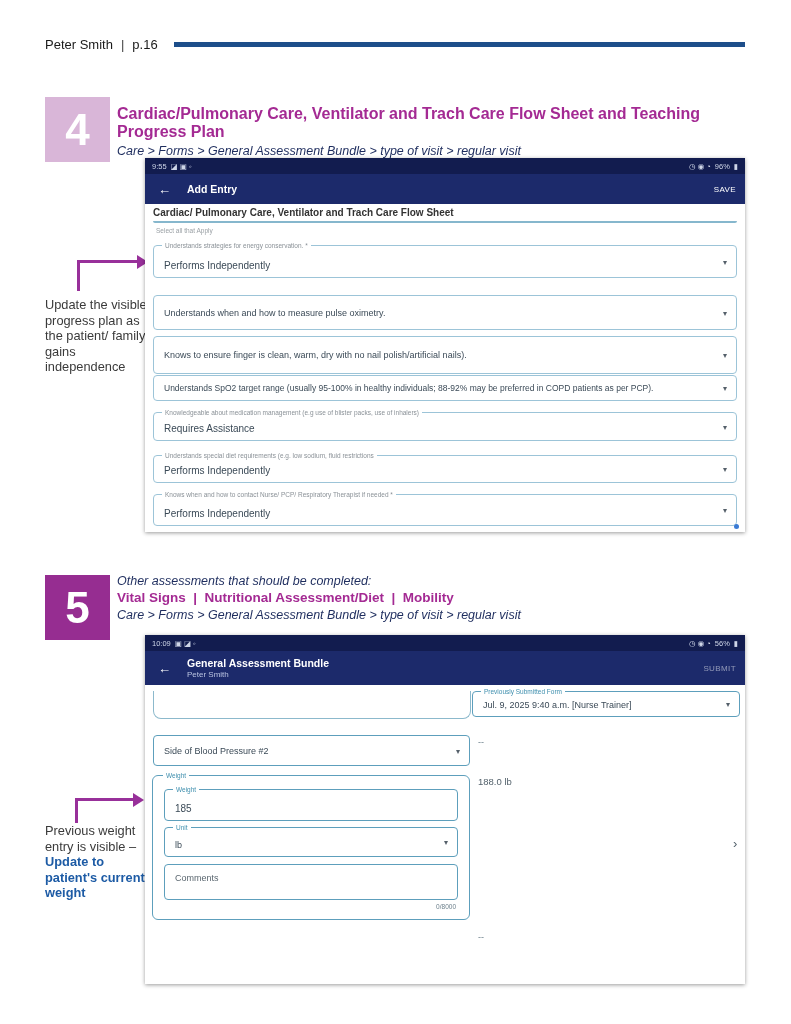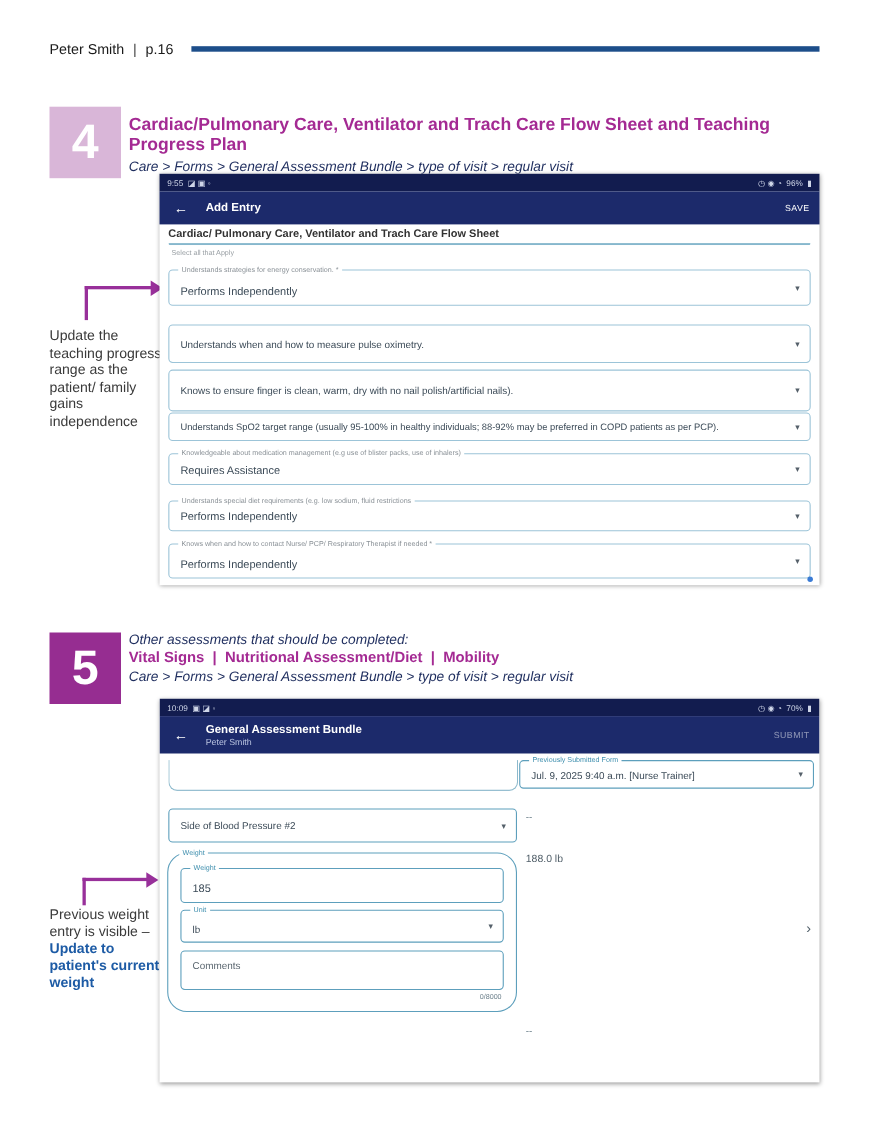--- a/index.html
+++ b/index.html
@@ -67,21 +67,21 @@
 
   
   .s2-box{position:absolute;border:1px solid #5d9fbc;border-radius:4px;background:#fff;box-sizing:border-box}
   .cutoff-field{left:8px;top:56px;width:318px;height:28px;border:1px solid #8cb9cc;border-top:none;border-radius:0 0 8px 8px;position:absolute;box-sizing:border-box}
   .prev-form{left:327px;top:56px;width:268px;height:26px;cursor:pointer}
   .s2 .flabel{color:#3f8fae}
   .s2 .fvalue{font-size:9px;bottom:6px}
   .bp-field{left:8px;top:100px;width:317px;height:31px;cursor:pointer}
   .bp-field .ftext{font-size:9px}
   .prev-val{position:absolute;font-size:9px;color:#6b7f8a}
-  .fieldset{position:absolute;border:1px solid #5d9fbc;border-radius:18px;background:#fff;box-sizing:border-box}
+  .fieldset{position:absolute;border:1px solid #5d9fbc;border-radius:6px;background:#fff;box-sizing:border-box}
   .weight-fs{left:7px;top:140px;width:318px;height:145px}
   .height-fs{left:7px;top:295px;width:318px;height:70px}
   .fs-legend{position:absolute;top:-4px;left:10px;font-size:6.5px;color:#3f8fae;background:#fff;padding:0 3px}
   .w-weight{left:11px;top:13px;width:294px;height:32px}
   .w-weight .fvalue{font-size:10px}
   .w-unit{left:11px;top:51px;width:294px;height:30px;cursor:pointer}
   .w-comments{left:11px;top:88px;width:294px;height:36px}
   .h-height{left:11px;top:14px;width:294px;height:30px}
   .pholder{position:absolute;left:10px;top:8px;font-size:9px;color:#5b6770}
   .h-height .pholder{top:10px}
@@ -102,21 +102,21 @@
   </div>
 
   <div class="step-num n4">
     <span>4</span>
   </div>
   <div class="step4-head">
     <div class="step-title">Cardiac/Pulmonary Care, Ventilator and Trach Care Flow Sheet and Teaching Progress Plan</div>
     <div class="step-crumb">Care &gt; Forms &gt; General Assessment Bundle &gt; type of visit &gt; regular visit</div>
   </div>
 
-  <div class="ann ann4">Update the teaching progress range as the patient/ family gains independence</div>
+  <div class="ann ann4">Update the visible progress plan as the patient/ family gains independence</div>
   <div class="arrow-seg" style="left:77px;top:260px;width:62px;height:3px"></div>
   <div class="arrow-seg" style="left:77px;top:260px;width:3px;height:31px"></div>
   <div class="arrow-head" style="left:137px;top:255px"></div>
 
   <div class="shot shot1 s1">
     <div class="statusbar">
       <span>9:55</span>
       <span>◪ ▣ ◦</span>
       <span class="grow"></span>
       <span>◷ ◉ ◔</span>
@@ -184,21 +184,21 @@
   <div class="arrow-seg" style="left:75px;top:798px;width:60px;height:3px"></div>
   <div class="arrow-seg" style="left:75px;top:798px;width:3px;height:25px"></div>
   <div class="arrow-head" style="left:133px;top:793px"></div>
 
   <div class="shot shot2 s2">
     <div class="statusbar">
       <span>10:09</span>
       <span>▣ ◪ ◦</span>
       <span class="grow"></span>
       <span>◷ ◉ ◔</span>
-      <span>70%</span>
+      <span>56%</span>
       <span>▮</span>
     </div>
     <div class="appbar">
       <span class="back">←</span>
       <span class="apptitle">General Assessment Bundle</span>
       <span class="appsub">Peter Smith</span>
       <span class="appaction">SUBMIT</span>
     </div>
 
     <div class="cutoff-field"></div>

